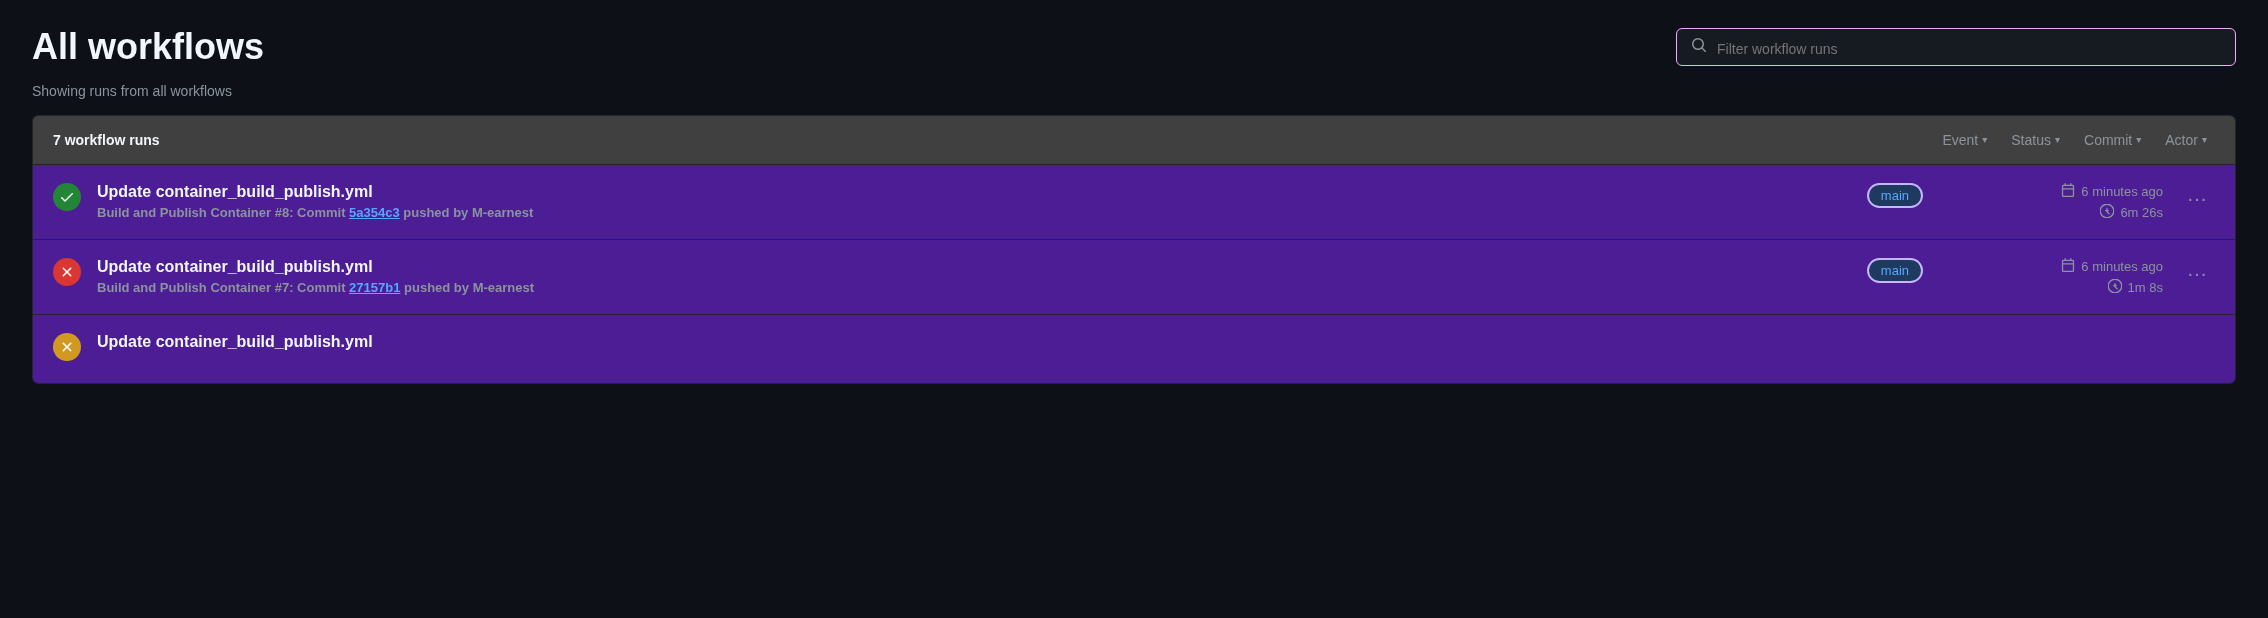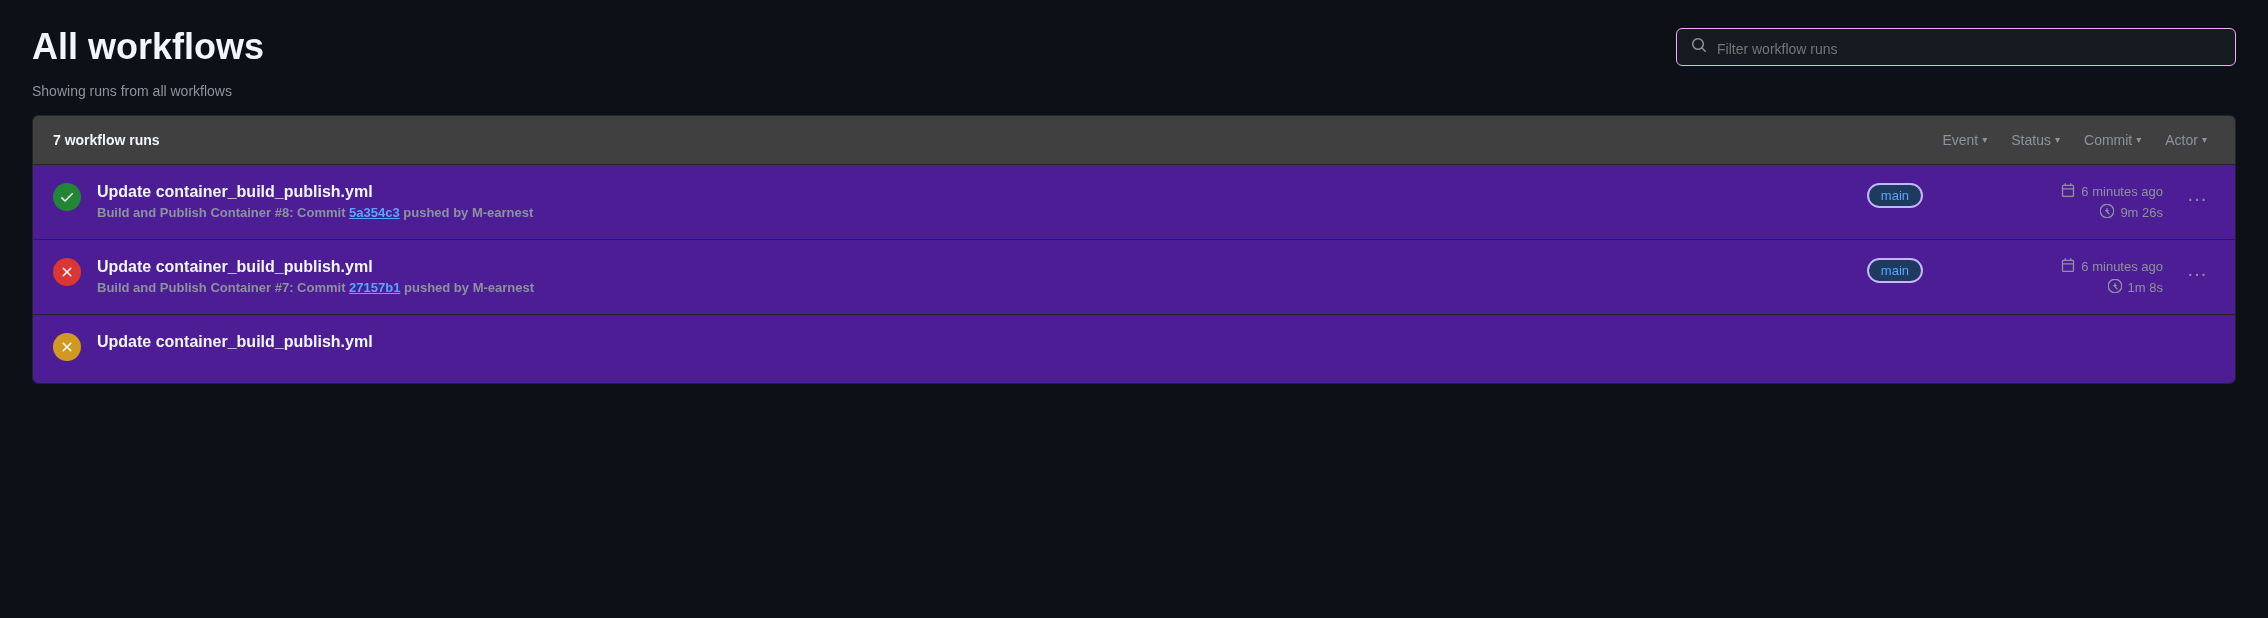--- a/index.html
+++ b/index.html
@@ -278,21 +278,21 @@
           </svg>
         </span>
         <span>6 minutes ago</span>
       </div>
       <div class="meta-duration">
         <span class="meta-icon">
           <svg width="14" height="14" viewBox="0 0 16 16" fill="#8b949e">
             <path d="M5.75 7.5a.75.75 0 0 1 .75-.75h3a.75.75 0 0 1 0 1.5h-3a.75.75 0 0 1-.75-.75ZM8 1a7 7 0 1 0 0 14A7 7 0 0 0 8 1ZM-.5 8a8.5 8.5 0 1 1 17 0 8.5 8.5 0 0 1-17 0ZM8 4.5a.75.75 0 0 1 .75.75v3.25l2.25 2.25a.75.75 0 0 1-1.06 1.06l-2.5-2.5a.75.75 0 0 1-.22-.53V5.25A.75.75 0 0 1 8 4.5Z"></path>
           </svg>
         </span>
-        <span>9m 26s</span>
+        <span>6m 26s</span>
       </div>
     </div>
     <button class="more-btn">···</button>
   </div>
 
   <div class="workflow-row">
     <div class="status-icon failure">
       <svg width="16" height="16" viewBox="0 0 16 16" fill="white">
         <path d="M3.72 3.72a.75.75 0 0 1 1.06 0L8 6.94l3.22-3.22a.749.749 0 0 1 1.275.326.749.749 0 0 1-.215.734L9.06 8l3.22 3.22a.749.749 0 0 1-.326 1.275.749.749 0 0 1-.734-.215L8 9.06l-3.22 3.22a.751.751 0 0 1-1.042-.018.751.751 0 0 1-.018-1.042L6.94 8 3.72 4.78a.75.75 0 0 1 0-1.06Z"></path>
       </svg>

